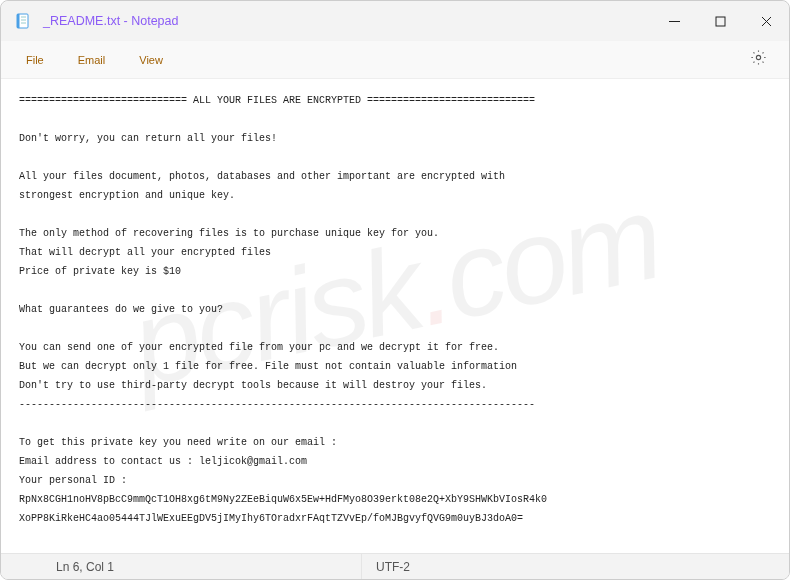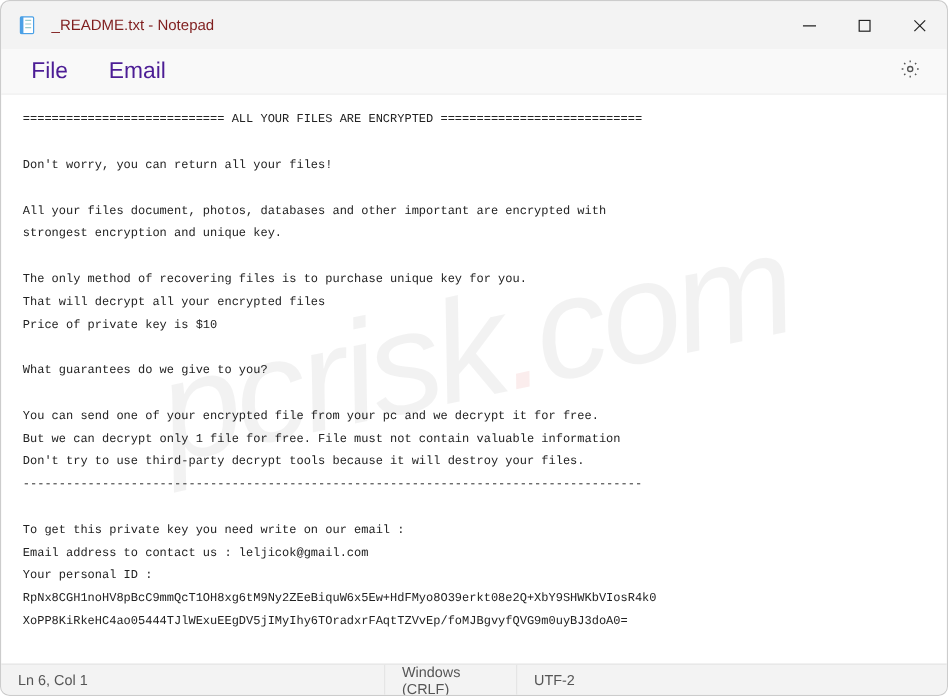--- a/index.html
+++ b/index.html
@@ -31,42 +31,42 @@
     border-top-left-radius: 8px;
     border-top-right-radius: 8px;
   }
   .titlebar .app-icon {
     width: 16px; height: 16px;
     margin-right: 12px;
     display: flex; align-items: center; justify-content: center;
   }
   .titlebar .title {
     font-size: 12.5px;
-    color: #7f1d1d;
+    color: #8b5cf6;
     flex: 0 0 auto;
   }
   .spacer { flex: 1; }
   .winbtns { display: flex; height: 100%; }
   .winbtn {
     width: 46px; height: 100%;
     display: flex; align-items: center; justify-content: center;
     color: #222;
   }
   .winbtn svg { width: 11px; height: 11px; }
   .menubar {
     height: 38px;
     display: flex;
     align-items: center;
     padding: 0 8px;
     background: #f9f9f9;
     border-bottom: 1px solid #eee;
   }
   .menuitem {
-    font-size: 19px;
-    color: #4c1d95;
+    font-size: 11px;
+    color: #a16207;
     padding: 8px 17px;
     cursor: default;
   }
   .settings-btn {
     padding: 6px 14px 6px 6px;
     color: #444;
   }
   .settings-btn svg { width: 17px; height: 17px; }
   .content {
     flex: 1;
@@ -80,20 +80,21 @@
     background: #fff;
   }
   .statusbar {
     height: 26px;
     display: flex;
     align-items: stretch;
     background: #f3f3f3;
     border-top: 1px solid #e5e5e5;
     font-size: 12px;
     color: #555;
+    padding-left: 41px;
   }
   .status-cell {
     display: flex; align-items: center;
     padding: 0 14px;
     border-right: 1px solid #e5e5e5;
   }
   .status-cell:first-child { flex: 0 0 320px; }
   .status-cell:nth-child(2) { flex: 0 0 110px; }
   .status-cell:nth-child(3) { flex: 0 0 170px; }
   .status-cell:last-child { border-right: none; flex: 1; }
@@ -145,20 +146,21 @@
             <line x1="1" y1="1" x2="10" y2="10" stroke="#222" stroke-width="1"></line>
             <line x1="10" y1="1" x2="1" y2="10" stroke="#222" stroke-width="1"></line>
           </svg>
       </div>
     </div>
   </div>
 
   <div class="menubar">
     <div class="menuitem">File</div>
     <div class="menuitem">Email</div>
+    <div class="menuitem">View</div>
     <span class="spacer"></span>
     <div class="settings-btn">
       <svg viewBox="0 0 24 24" fill="none" stroke="#555" stroke-width="1.6">
         <circle cx="12" cy="12" r="3"></circle>
         <path d="M12 2v2M12 20v2M4.9 4.9l1.4 1.4M17.7 17.7l1.4 1.4M2 12h2M20 12h2M4.9 19.1l1.4-1.4M17.7 6.3l1.4-1.4"></path>
       </svg>
     </div>
   </div>
 
   <div class="content"><span>============================ ALL YOUR FILES ARE ENCRYPTED ============================</span>
@@ -180,19 +182,18 @@
 <span>--------------------------------------------------------------------------------------</span>
 <span></span>
 <span>To get this private key you need write on our email :</span>
 <span>Email address to contact us : leljicok@gmail.com</span>
 <span>Your personal ID :</span>
 <span>RpNx8CGH1noHV8pBcC9mmQcT1OH8xg6tM9Ny2ZEeBiquW6x5Ew+HdFMyo8O39erkt08e2Q+XbY9SHWKbVIosR4k0</span>
 <span>XoPP8KiRkeHC4ao05444TJlWExuEEgDV5jIMyIhy6TOradxrFAqtTZVvEp/foMJBgvyfQVG9m0uyBJ3doA0=</span></div>
 
   <div class="statusbar">
     <div class="status-cell">Ln 6, Col 1</div>
-    <div class="status-cell">Windows (CRLF)</div>
     <div class="status-cell">UTF-2</div>
   </div>
 
   <div class="watermark">pcrisk<span class="dot">.</span>com</div>
 
 </div>
 
 </body></html>

